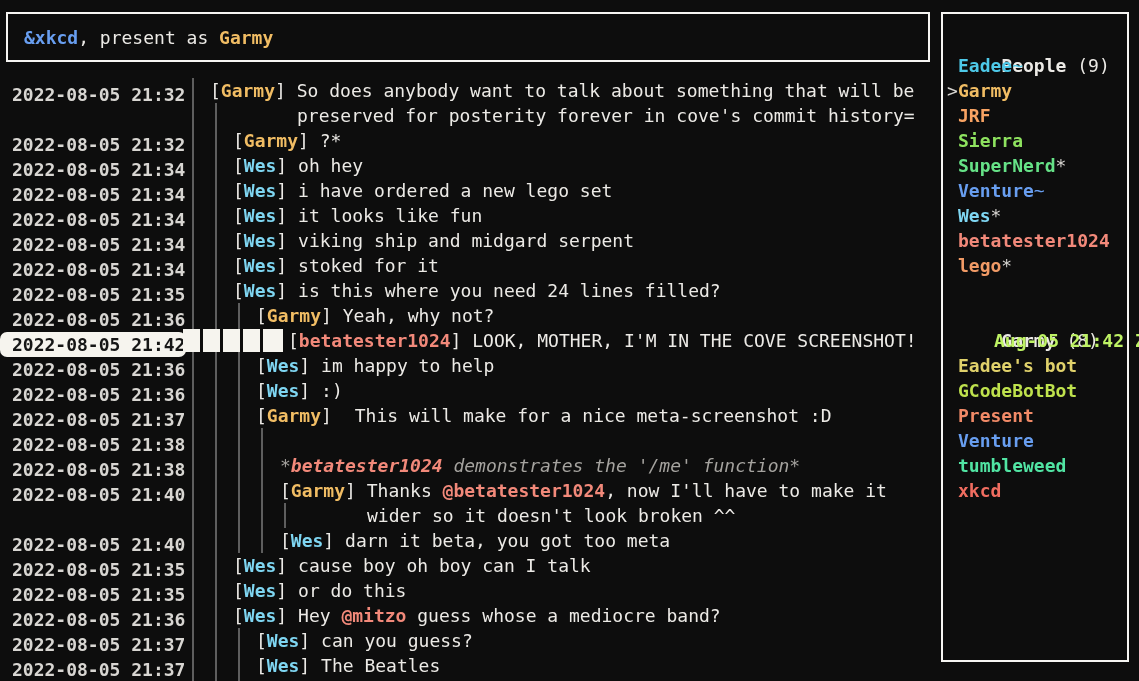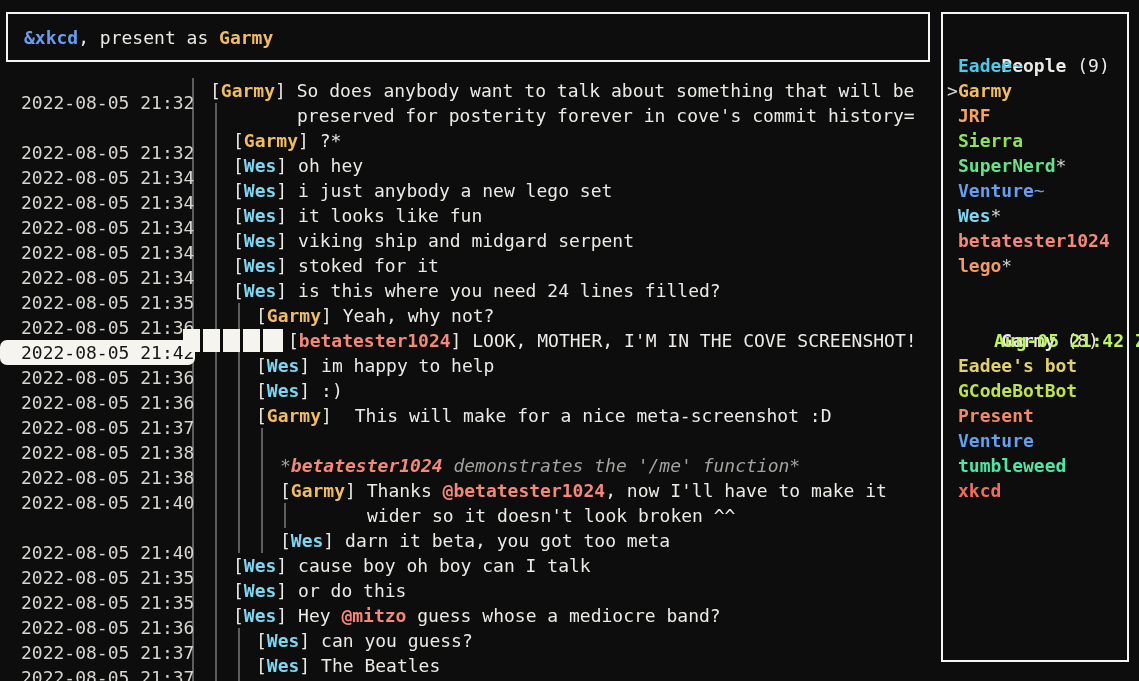--- a/index.html
+++ b/index.html
@@ -22,22 +22,22 @@
   }
   .side-row{height:25px;line-height:25px;white-space:pre;position:relative;}
   .side-row .prefix{position:absolute;left:-11px;color:var(--ts);}
   .section-gap{margin-top:25px;}
   .chat{
     position:absolute;left:0;top:78px;width:939px;height:603px;
   }
   .vline{position:absolute;width:2px;background:var(--guide);}
   .row{position:absolute;left:0;width:100%;height:25px;line-height:25px;}
   .ts{
-    position:absolute;left:0;top:12px;height:25px;width:174px;padding-left:21px;
-    color:var(--ts);white-space:pre;
+    position:absolute;left:0;top:4px;height:25px;width:174px;padding-left:12px;
+    color:var(--ts);white-space:pre;font-weight:bold;
   }
   .row.hl .ts{background:var(--hlbg);color:var(--hlfg);border-radius:7px;}
   .msg{position:absolute;top:0;white-space:pre;color:var(--text);}
   .blk{position:absolute;top:1px;height:23px;background:var(--hlbg);}
   .b{font-weight:bold;}
 </style>
 </head>
 <body style="--bg: #0d0d0d; --border: #f6f5f2; --ts: #d8d6d2; --text: #eceae6; --guide: #5e5e5e; --hlbg: #f6f4ee; --hlfg: #161616;">
 
 <div class="header-box">
@@ -61,21 +61,21 @@
     <div class="row" style="top: 50px;">
       <span class="ts">2022-08-05 21:32</span>
       <span class="msg" style="left: 233px;"><span style="color: rgb(236, 234, 230);">[</span><span style="color: rgb(241, 189, 100); font-weight: bold;">Garmy</span><span style="color: rgb(236, 234, 230);">] </span><span style="color: rgb(236, 234, 230);">?*</span></span>
     </div>
     <div class="row" style="top: 75px;">
       <span class="ts">2022-08-05 21:34</span>
       <span class="msg" style="left: 233px;"><span style="color: rgb(236, 234, 230);">[</span><span style="color: rgb(127, 214, 242); font-weight: bold;">Wes</span><span style="color: rgb(236, 234, 230);">] </span><span style="color: rgb(236, 234, 230);">oh hey</span></span>
     </div>
     <div class="row" style="top: 100px;">
       <span class="ts">2022-08-05 21:34</span>
-      <span class="msg" style="left: 233px;"><span style="color: rgb(236, 234, 230);">[</span><span style="color: rgb(127, 214, 242); font-weight: bold;">Wes</span><span style="color: rgb(236, 234, 230);">] </span><span style="color: rgb(236, 234, 230);">i just anybody a new lego set</span></span>
+      <span class="msg" style="left: 233px;"><span style="color: rgb(236, 234, 230);">[</span><span style="color: rgb(127, 214, 242); font-weight: bold;">Wes</span><span style="color: rgb(236, 234, 230);">] </span><span style="color: rgb(236, 234, 230);">i have ordered a new lego set</span></span>
     </div>
     <div class="row" style="top: 125px;">
       <span class="ts">2022-08-05 21:34</span>
       <span class="msg" style="left: 233px;"><span style="color: rgb(236, 234, 230);">[</span><span style="color: rgb(127, 214, 242); font-weight: bold;">Wes</span><span style="color: rgb(236, 234, 230);">] </span><span style="color: rgb(236, 234, 230);">it looks like fun</span></span>
     </div>
     <div class="row" style="top: 150px;">
       <span class="ts">2022-08-05 21:34</span>
       <span class="msg" style="left: 233px;"><span style="color: rgb(236, 234, 230);">[</span><span style="color: rgb(127, 214, 242); font-weight: bold;">Wes</span><span style="color: rgb(236, 234, 230);">] </span><span style="color: rgb(236, 234, 230);">viking ship and midgard serpent</span></span>
     </div>
     <div class="row" style="top: 175px;">

